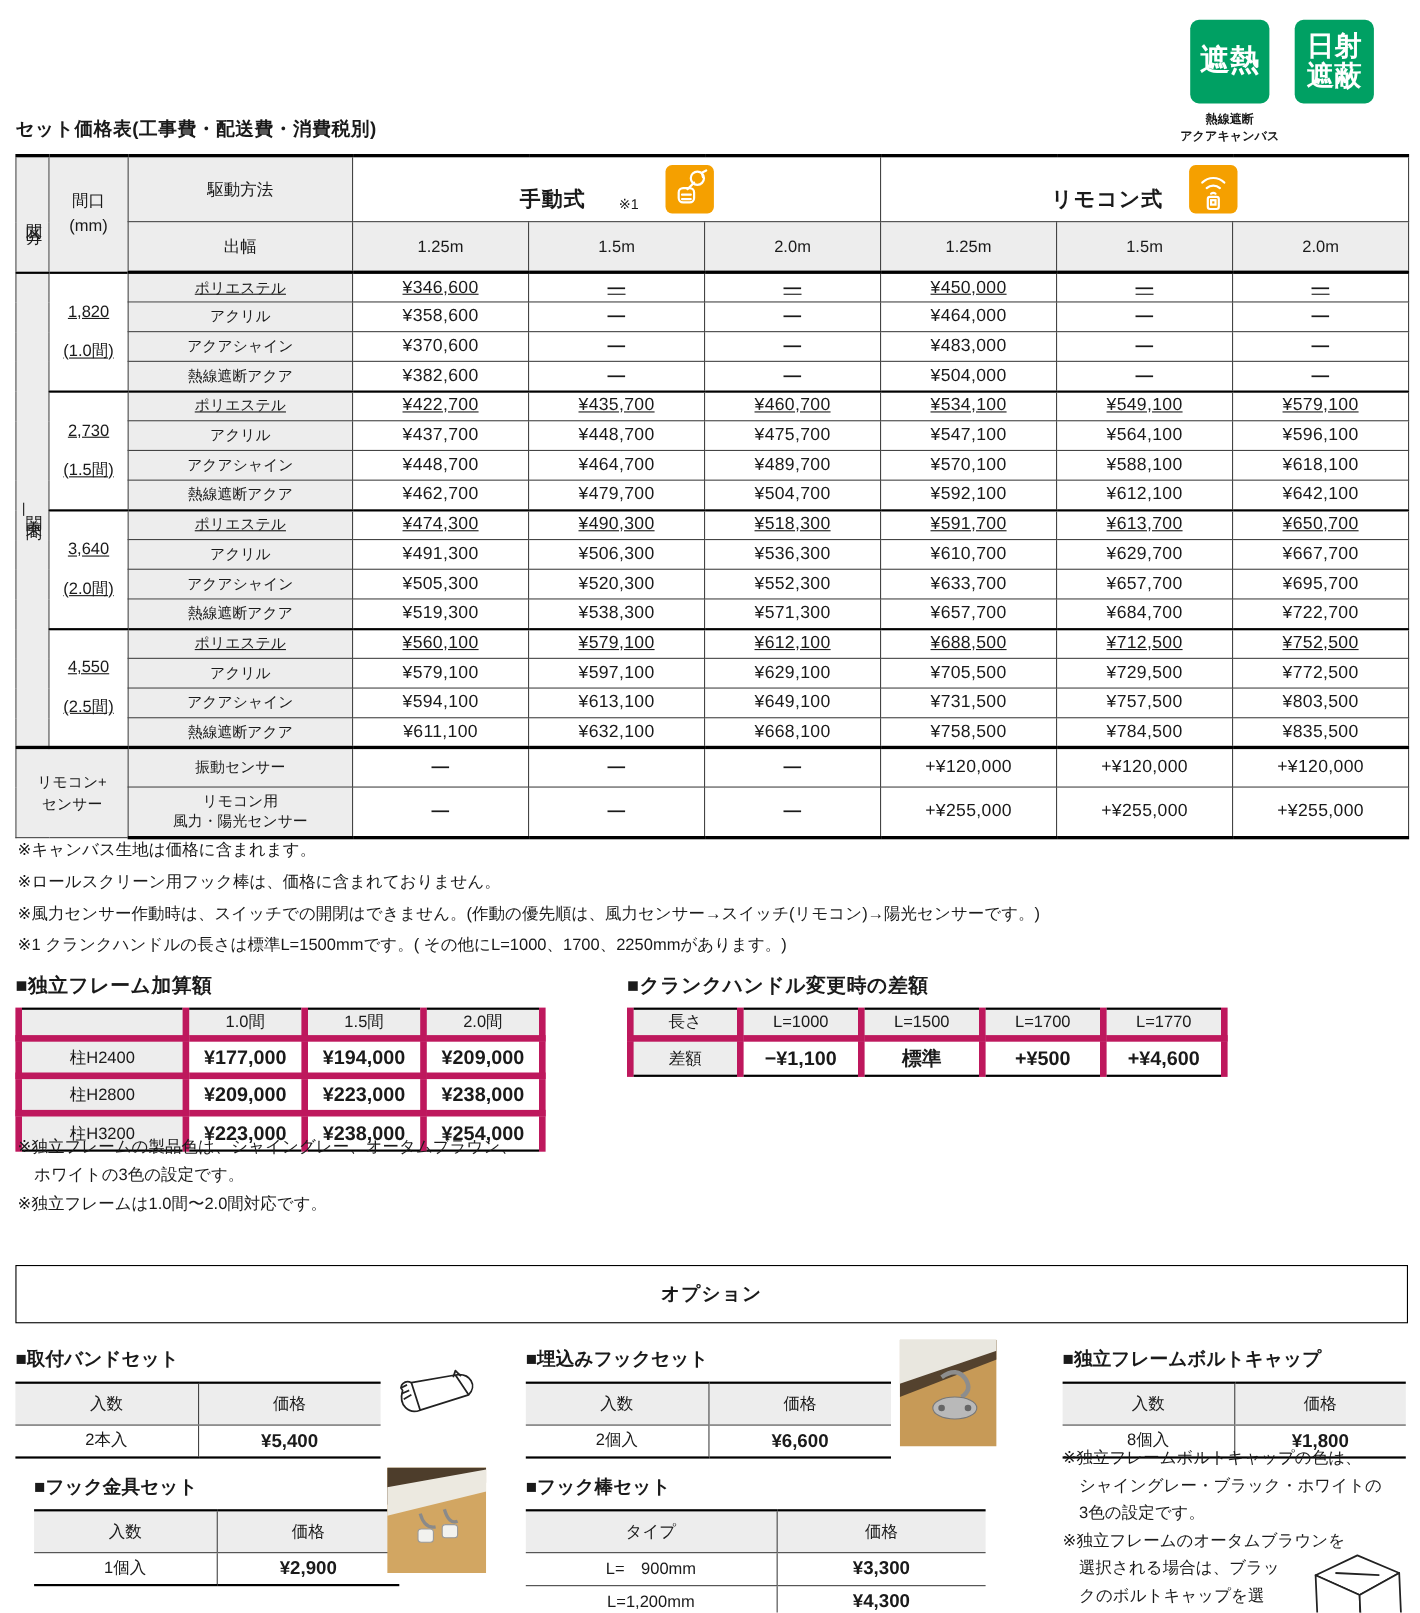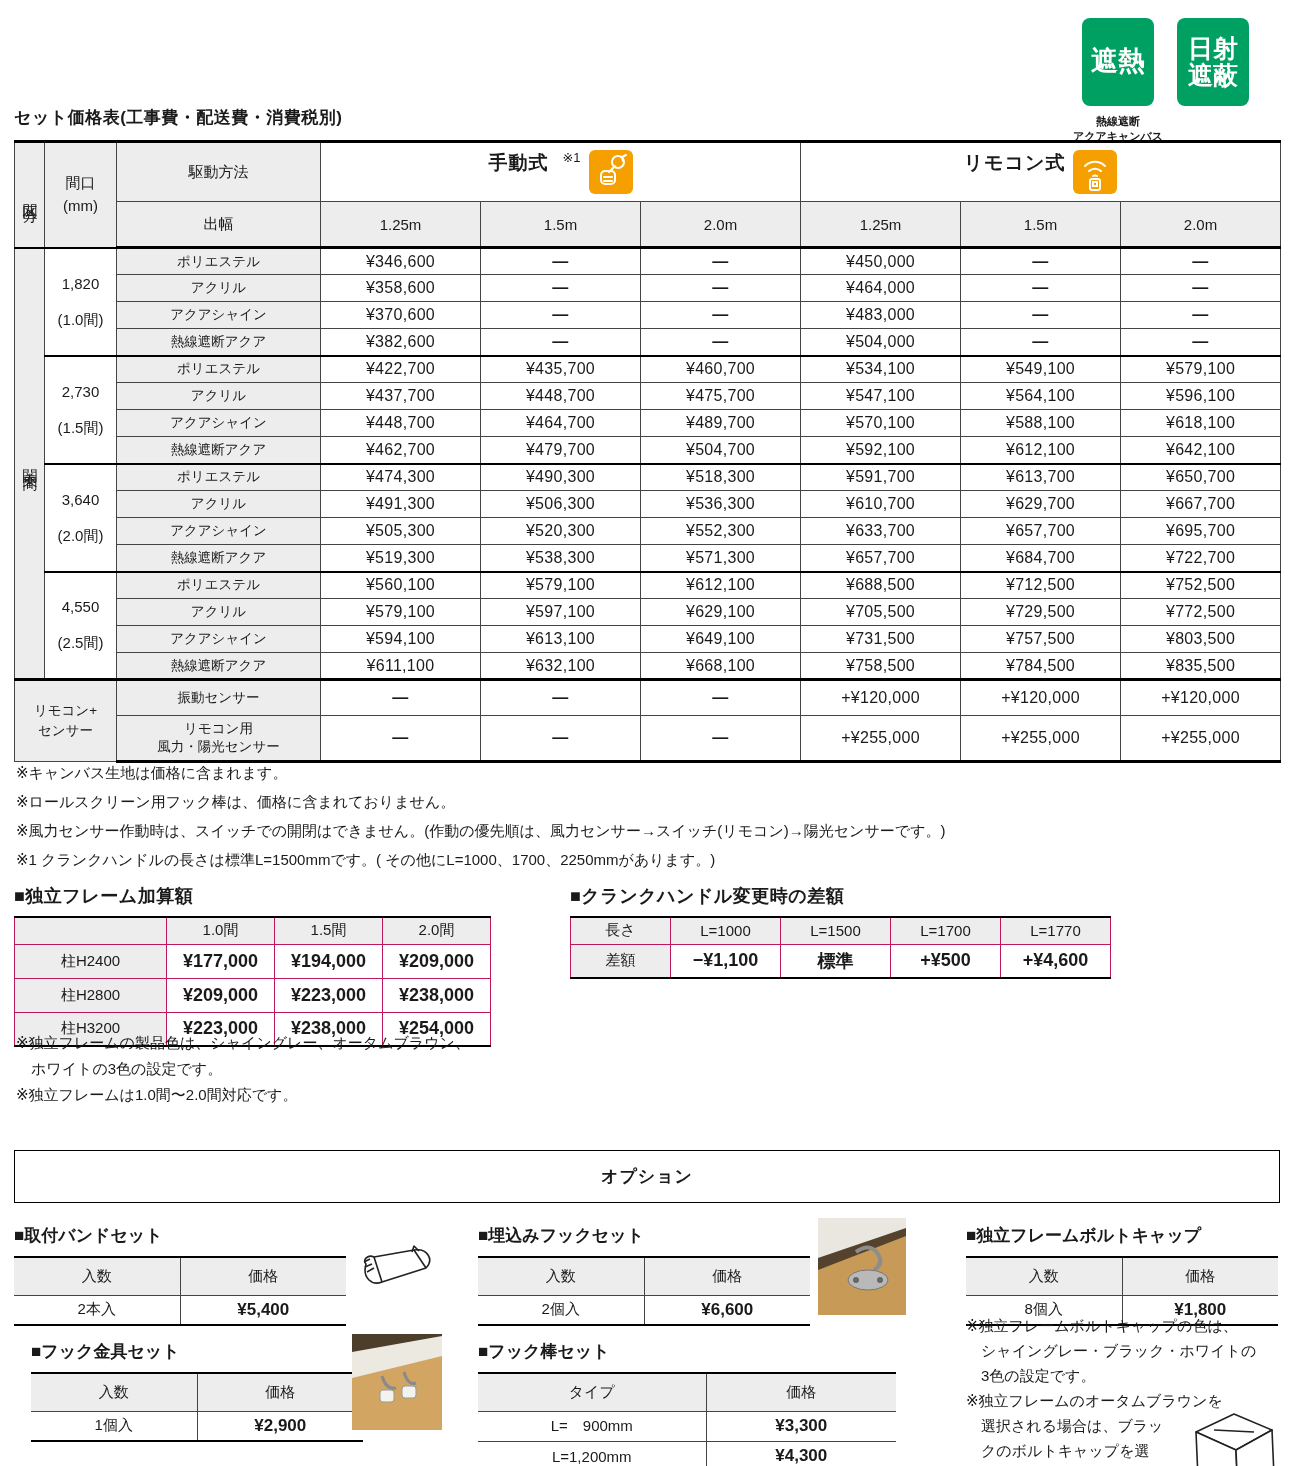--- a/index.html
+++ b/index.html
@@ -6,21 +6,21 @@
   body { background:#fff; }
   .page {
     position:relative; width:1291px; height:1466px; overflow:hidden;
     background:#fff; color:#1a1a1a;
     font-family:"Liberation Sans","DejaVu Sans",sans-serif;
   }
   
   .badges { position:absolute; top:18px; right:42px; display:flex; gap:14px; }
   .badge-col { display:flex; flex-direction:column; align-items:center; }
   .badge {
-    width:72px; height:88px; border-radius:8px; background:#00a063;
+    width:72px; height:76px; border-radius:8px; background:#00a063;
     color:#fff; font-weight:bold; display:flex; align-items:center; justify-content:center;
     text-align:center; line-height:1.08;
   }
   .badge.one-line { font-size:27px; }
   .badge.two-line { font-size:25px; white-space:pre-line; }
   .badge-caption { margin-top:8px; font-size:11px; font-weight:bold; line-height:1.4; text-align:center; white-space:pre-line; }
   
   .page-title { position:absolute; left:14px; top:106px; font-size:17px; font-weight:bold; letter-spacing:.5px; }
   
   table { border-collapse:collapse; table-layout:fixed; }
@@ -29,45 +29,45 @@
     border:1px solid #444; font-weight:normal; text-align:center; vertical-align:middle;
     overflow:hidden; padding:0 2px;
   }
   .price-table thead tr:first-child th { border-top:3px solid #000; }
   .price-table .hdr { background:#ededed; font-size:15px; }
   .price-table .hdr-row1 th { height:60px; }
   .price-table .dim-row th { height:28px; }
   .price-table .drive-hdr { background:#fff; }
   .drive-label { font-size:19px; font-weight:bold; letter-spacing:1px; }
   .drive-note { font-size:13px; margin-left:6px; }
-  .drive-flex { display:flex; align-items:flex-start; justify-content:center; gap:8px; }
+  .drive-flex { display:flex; align-items:flex-end; justify-content:center; gap:24px; }
   .v-cell { writing-mode:vertical-rl; text-orientation:upright; letter-spacing:2px; font-size:14px; background:#ededed; }
   .price-table .body-row th, .price-table .body-row td { height:27px; }
-  .price-table .group-start th, .price-table .group-start td { border-top:2px solid #000; }
+  .price-table .group-start th, .price-table .group-start td { border-top:2px solid #000;text-decoration:underline; }
   .region-cell { background:#ededed; font-size:15px; letter-spacing:4px; }
   .width-cell { background:#fff; font-size:15px; white-space:pre-line; line-height:2.4; }
   .mat-cell { background:#ededed; font-size:13.5px; }
   .price-cell { background:#fff; font-size:16px; font-weight:bold; letter-spacing:.3px; }
   .price-cell.dash { font-weight:bold; font-size:16px; }
   .sensor-row th, .sensor-row td { height:36px; }
   .sensor-row.sensor-start th, .sensor-row.sensor-start td { border-top:3px solid #000; }
   .price-table tr:last-child th, .price-table tr:last-child td { border-bottom:3px solid #000; height:46px; }
   .sensor-group-cell { background:#ededed; font-size:13.5px; white-space:pre-line; line-height:1.5; }
   .sensor-name { white-space:pre-line; line-height:1.35; }
   
   .icon-sq { width:44px; height:44px; border-radius:6px; background:#f5a000; display:inline-block; }
   
   .notes-main { position:absolute; left:16px; top:758px; font-size:15px; line-height:29px; }
   .note-line { white-space:pre; }
   
   .sub-title { font-size:18px; font-weight:bold; margin-bottom:8px; letter-spacing:.5px; }
   .sub-block { position:absolute; }
   .frame-block { left:14px; top:884px; }
   .crank-block { left:570px; top:884px; }
-  .sub-table th, .sub-table td { border:1px solid #be185d; text-align:center; vertical-align:middle; font-weight:normal; }
+  .sub-table th, .sub-table td { border:6px solid #be185d; text-align:center; vertical-align:middle; font-weight:normal; }
   .sub-table tr:first-child th { border-top:2px solid #000; }
   .sub-table tr:last-child th, .sub-table tr:last-child td { border-bottom:2px solid #000; }
   .sub-table .shd { background:#ededed; font-size:15px; }
   .sub-table .val { background:#fff; font-size:18px; font-weight:bold; }
   .frame-table { width:476px; }
   .frame-table tr { height:34px; }
   .frame-table tr:first-child { height:27px; }
   .crank-table { width:540px; }
   .crank-table tr { height:27px; }
   .crank-table tr:last-child { height:34px; }

